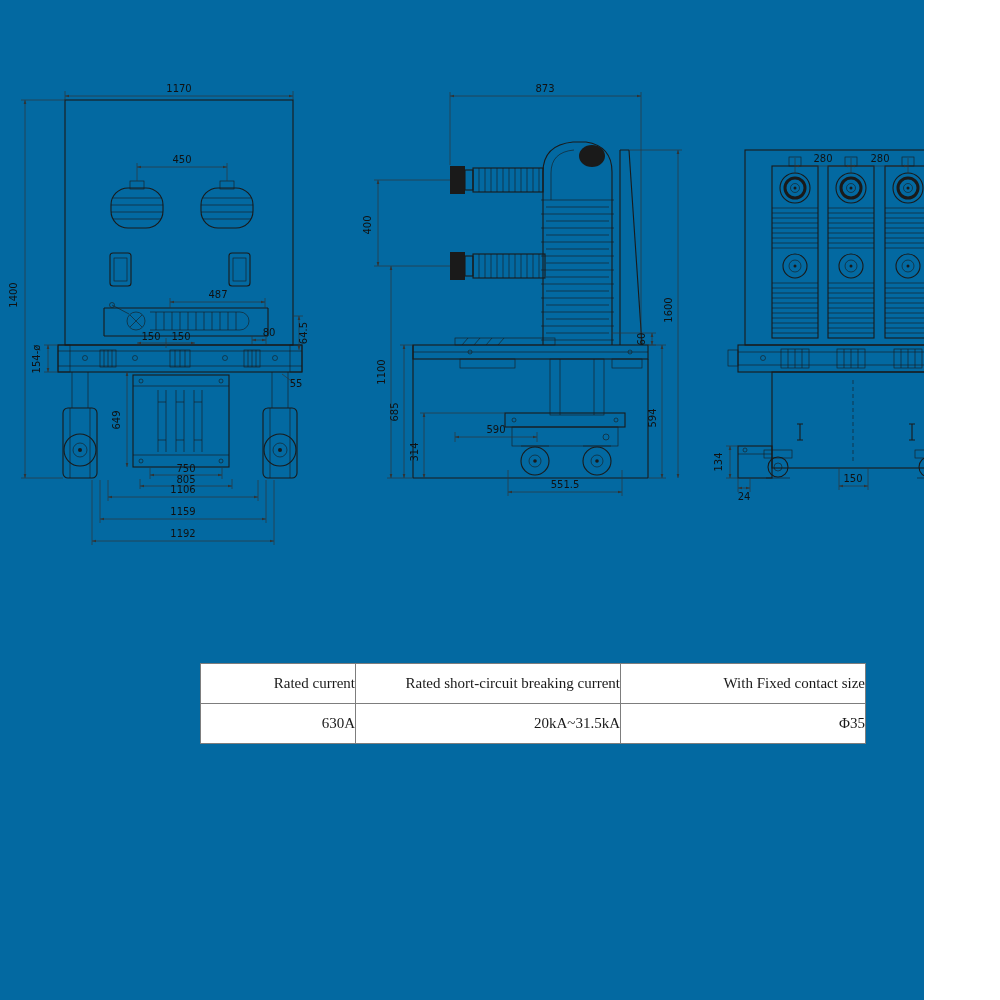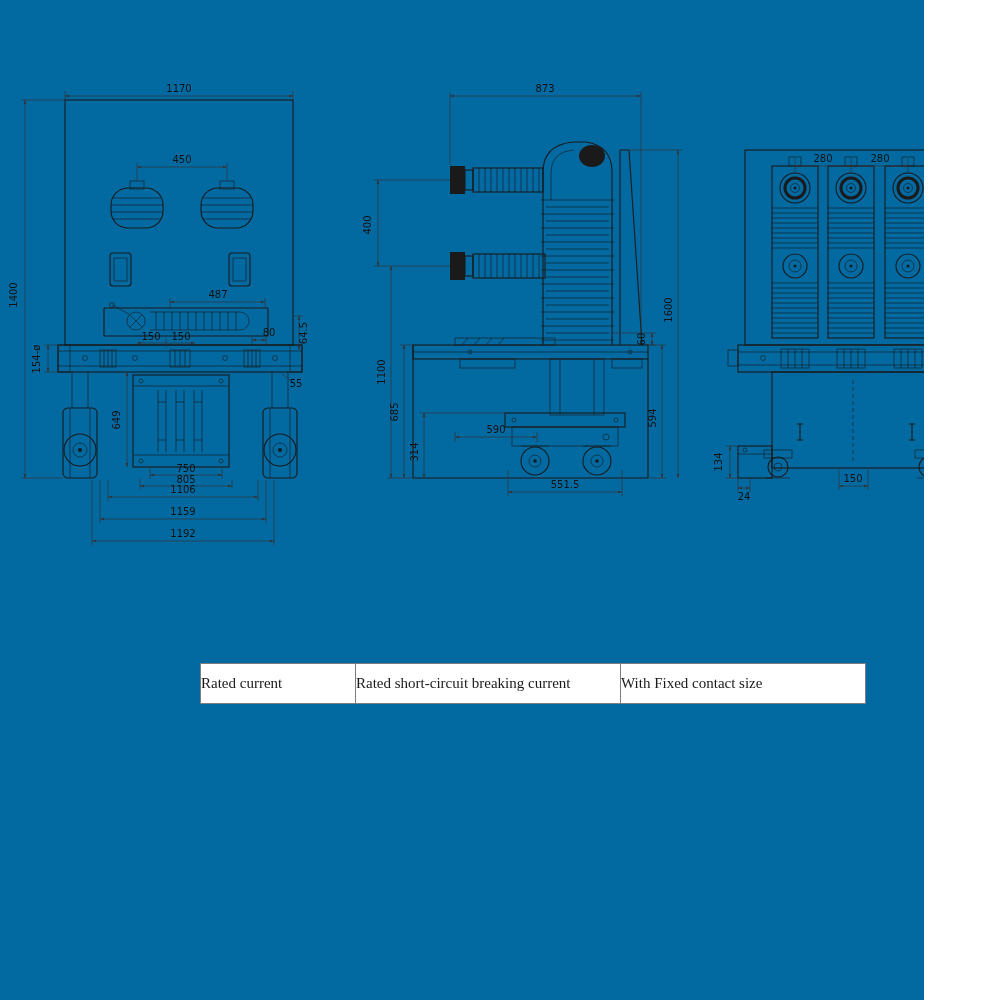--- a/index.html
+++ b/index.html
@@ -6,21 +6,21 @@
   .page{position:relative;width:924px;height:1000px;background:#0369a1;overflow:hidden;
         font-family:"Liberation Serif", serif;}
   svg{position:absolute;left:0;top:0;}
   svg .o{stroke:#1a1a1a;stroke-width:1.1;fill:none;}
   svg .t{stroke:#1a1a1a;stroke-width:0.6;fill:none;}
   svg .d{stroke:#333;stroke-width:0.65;fill:none;}
   svg .dash{stroke-dasharray:4 3;}
   svg text.dim{font:10px "DejaVu Sans", sans-serif;fill:#111;text-anchor:middle;}
   .spec-table{position:absolute;left:200px;top:663px;width:665px;border-collapse:collapse;
               font-family:"Liberation Serif", serif;font-size:15px;color:#1a1a1a;background:#fff;table-layout:fixed;}
-  .spec-table th,.spec-table td{border:1px solid #7d7d7d;text-align:left;vertical-align:middle;
+  .spec-table th,.spec-table td{border:1px solid #7d7d7d;text-align:right;vertical-align:middle;
               height:39px;padding:0;font-weight:normal;}
 </style>
 </head>
 <body>
 
 <div class="page">
 
 <svg width="1000" height="620" viewBox="0 0 1000 620">
   <defs>
     <marker id="arw" viewBox="0 0 10 10" refX="9.5" refY="5" markerWidth="7" markerHeight="7" orient="auto-start-reverse">
@@ -376,16 +376,21 @@
         <col style="width:245px">
       </colgroup>
   <thead>
     <tr>
       <th>Rated current</th>
       <th>Rated short-circuit breaking current</th>
       <th>With Fixed contact size</th>
     </tr>
   </thead>
   <tbody>
+    <tr>
+      <td>630A</td>
+      <td>20kA~31.5kA</td>
+      <td>Φ35</td>
+    </tr>
   </tbody>
 </table>
 
 </div>
 
 </body></html>

